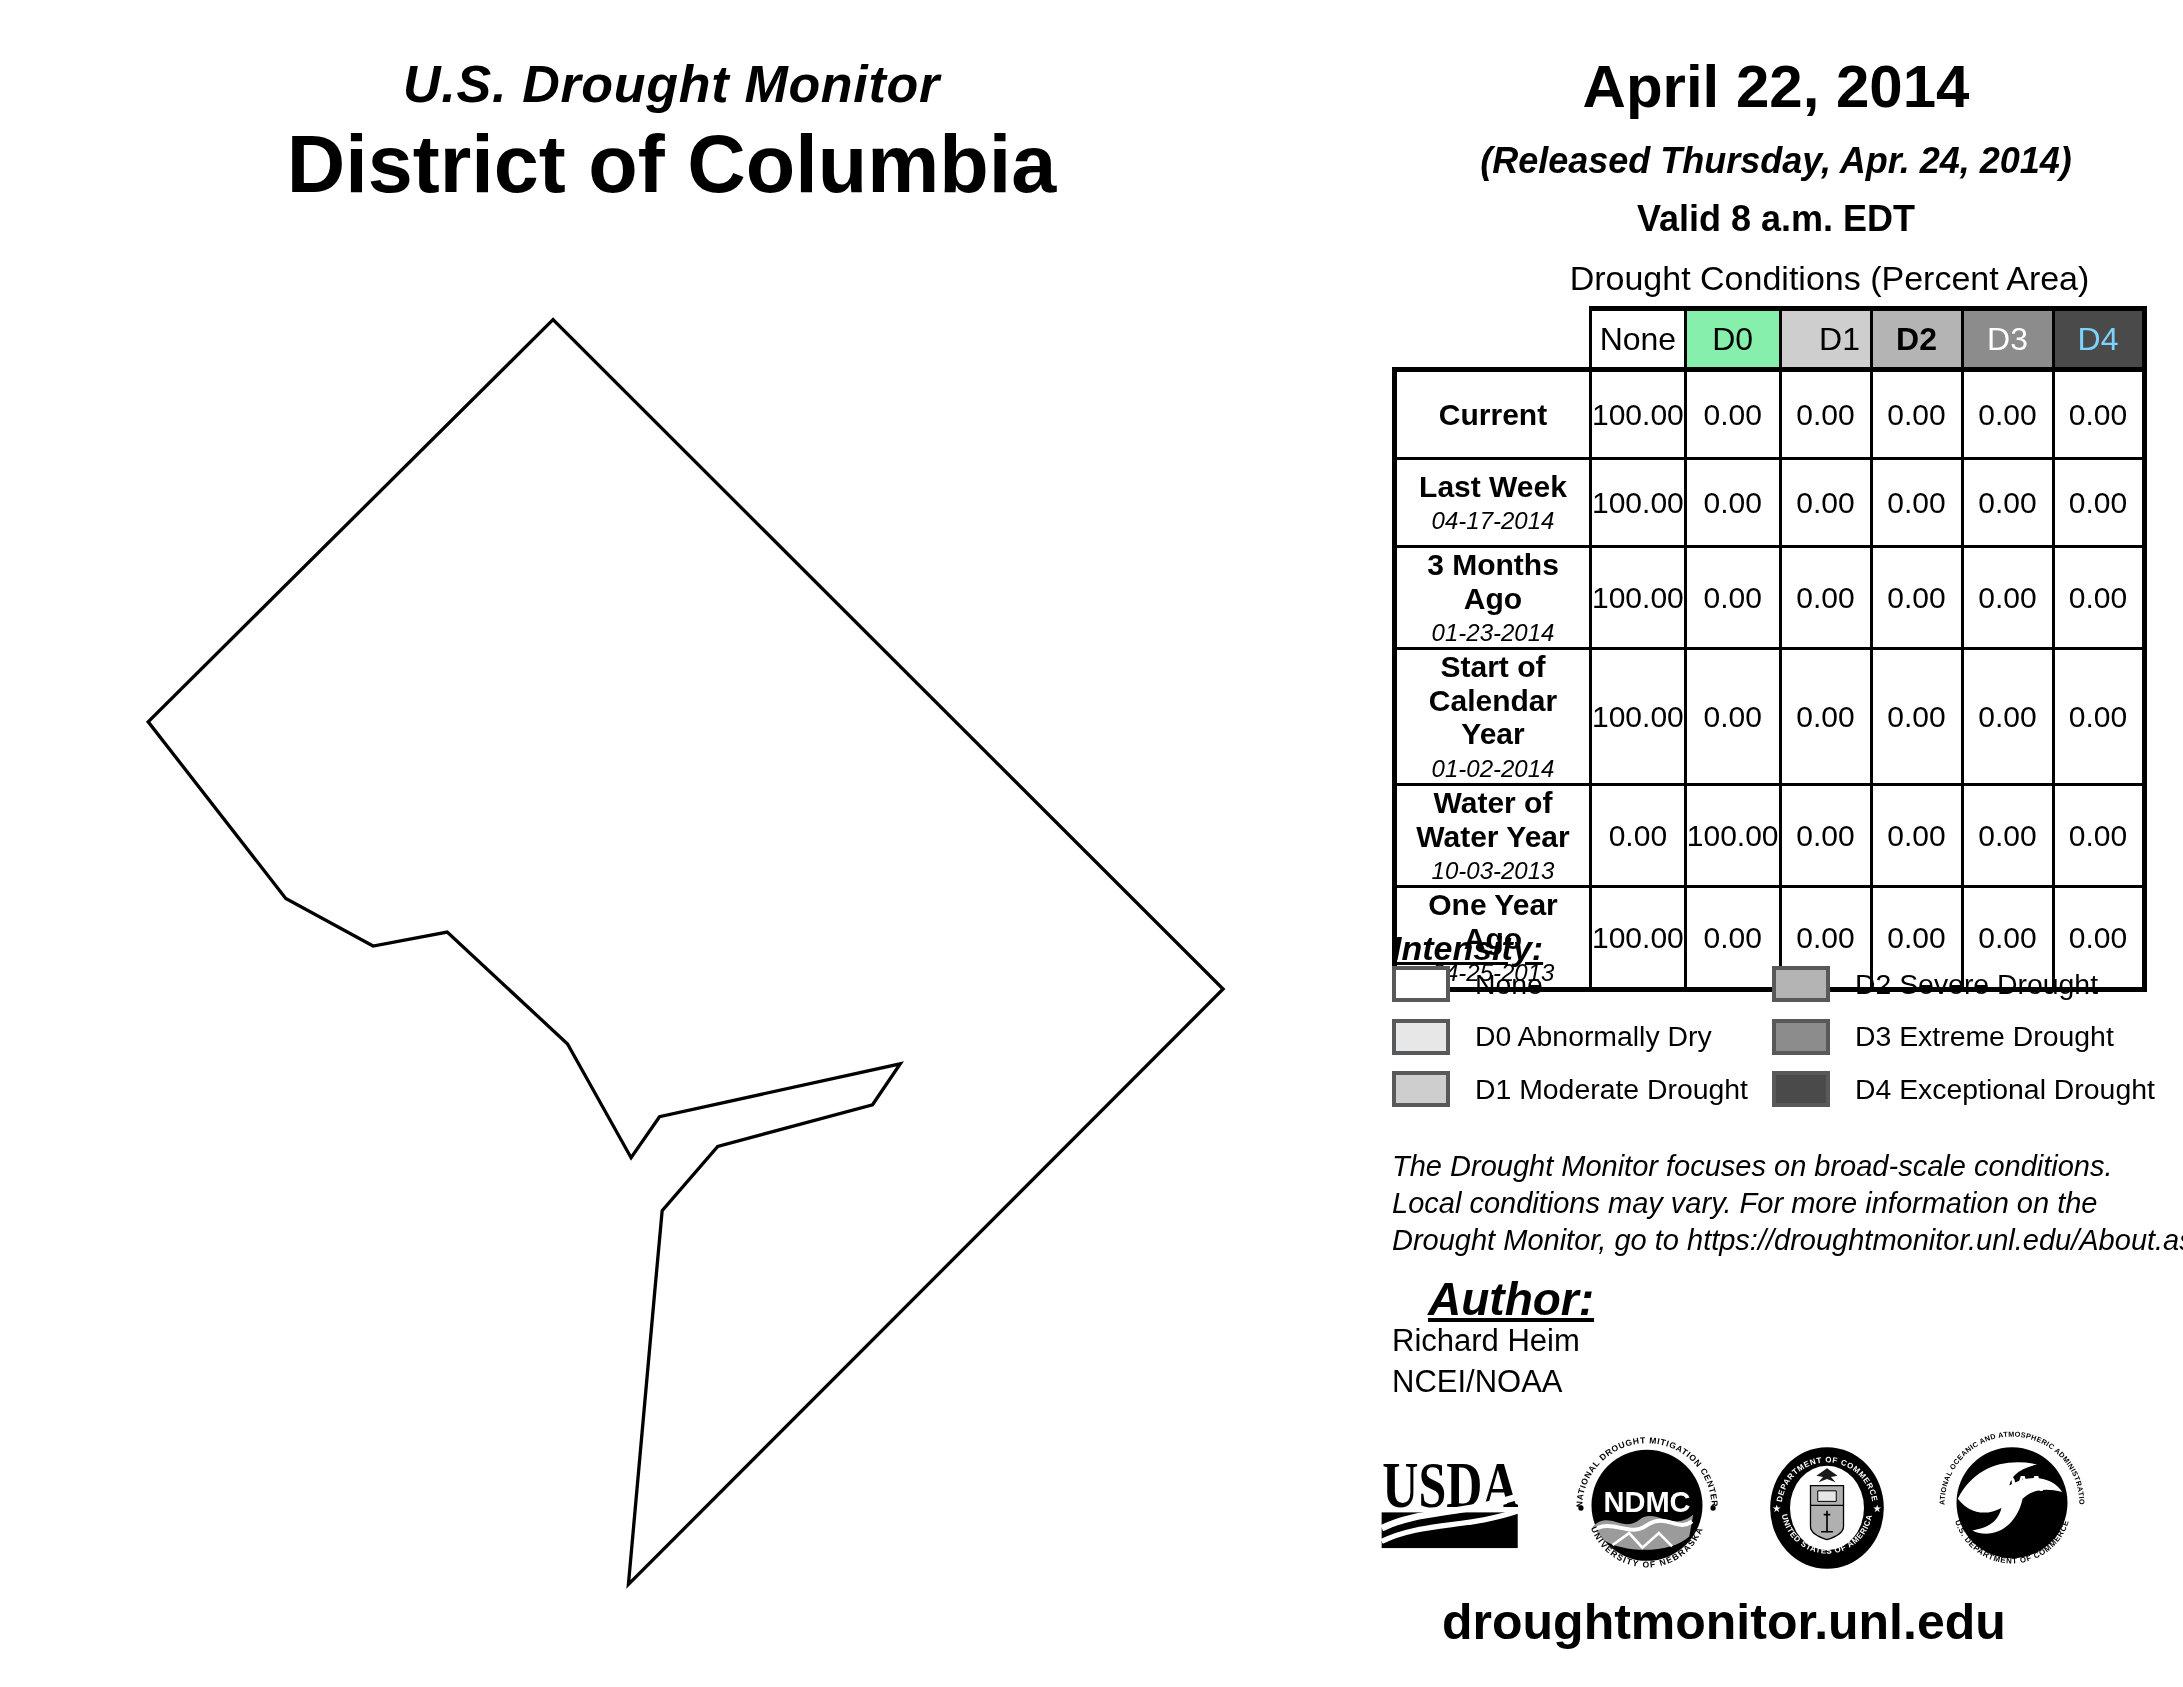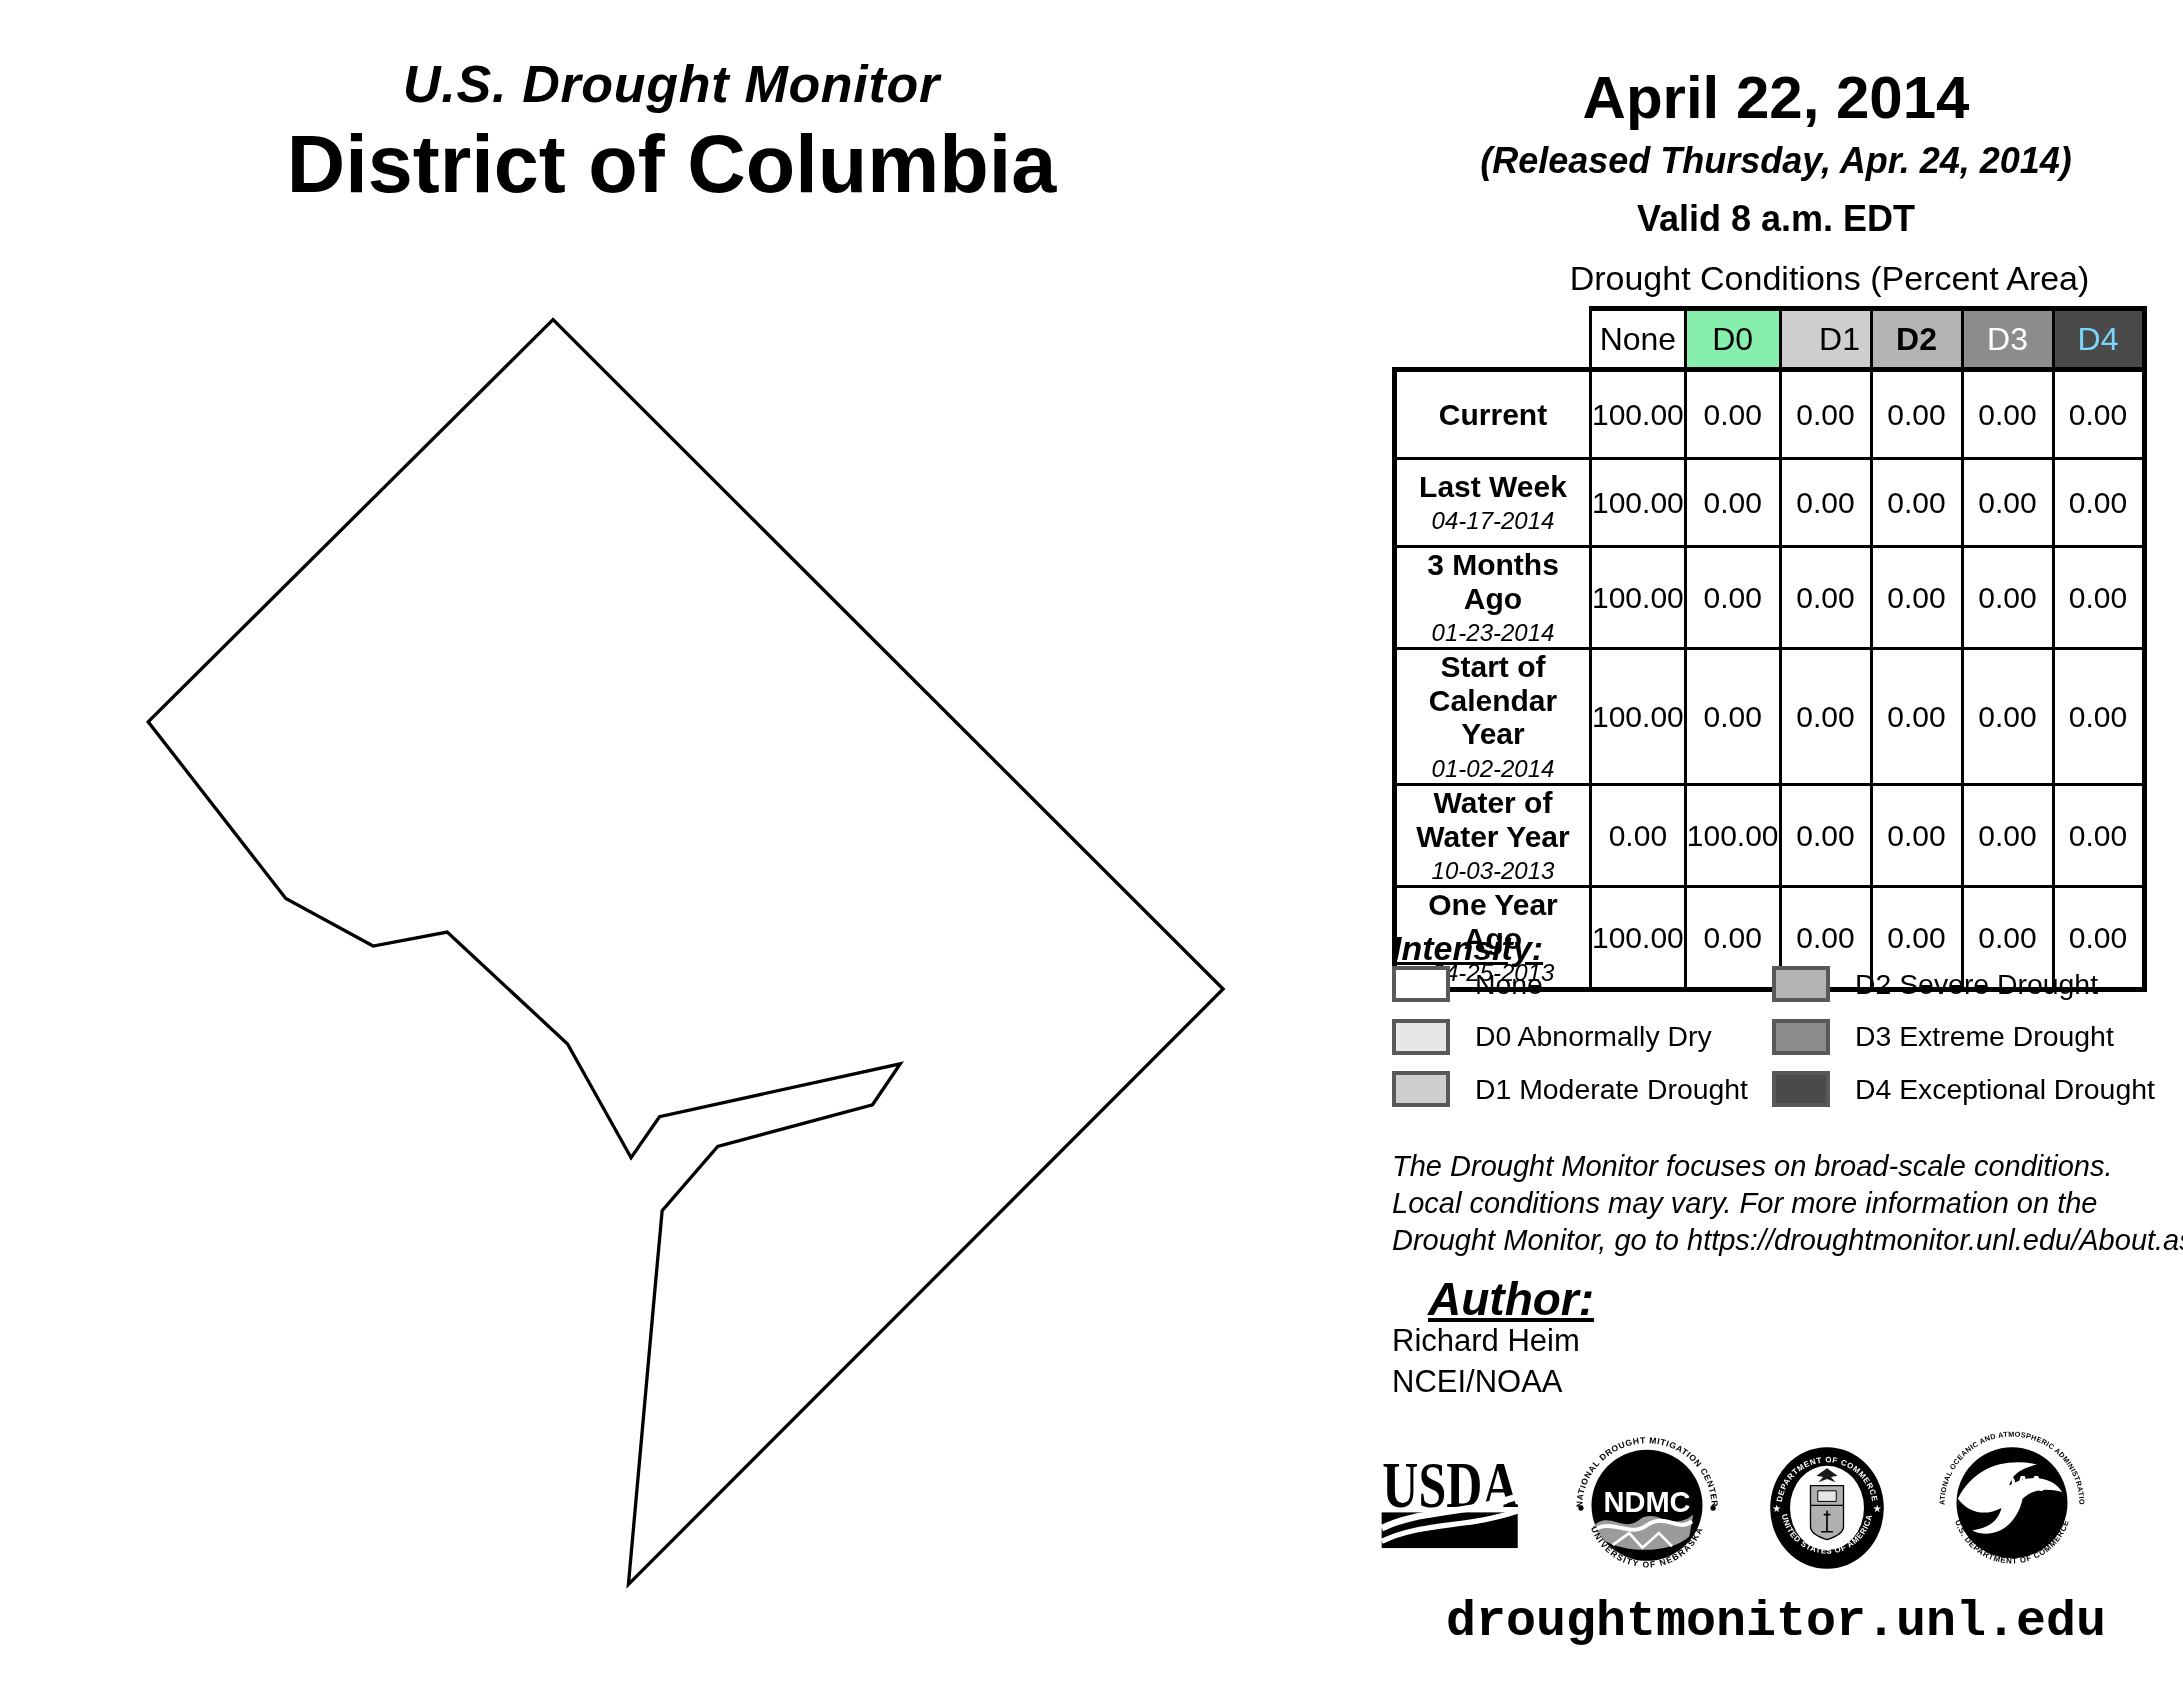--- a/index.html
+++ b/index.html
@@ -10,21 +10,21 @@
   }
   .abs{position:absolute;}
 
   
   .monitor-title{left:142px;top:54px;width:1059px;text-align:center;
     font-size:52px;font-weight:bold;font-style:italic;letter-spacing:0.7px;}
   .region-title{left:142px;top:118px;width:1059px;text-align:center;
     font-size:81px;font-weight:bold;letter-spacing:0px;}
 
   
-  .map-date{left:1442px;top:63px;width:668px;text-align:center;
+  .map-date{left:1442px;top:52px;width:668px;text-align:center;
     font-size:60px;font-weight:bold;}
   .released{left:1442px;top:140px;width:668px;text-align:center;
     font-size:36px;font-weight:bold;font-style:italic;}
   .valid{left:1442px;top:198px;width:668px;text-align:center;
     font-size:36px;font-weight:bold;}
 
   
   .map-svg{left:0;top:0;}
 
   
@@ -58,22 +58,22 @@
 
   
   .notes{left:1392px;top:1148px;font-size:29px;font-style:italic;line-height:37px;white-space:nowrap;}
   .author-h{left:1428px;top:1272px;font-size:46px;font-style:italic;
     text-decoration:underline;font-weight:bold;}
   .author-name{left:1392px;top:1323px;font-size:31px;}
   .author-org{left:1392px;top:1364px;font-size:31px;}
 
   
   .logo{position:absolute;}
-  .footer-url{left:1442px;top:1593px;width:668px;text-align:center;
-    font-size:50px;font-weight:bold;font-family:Liberation Mono, monospace;}
+  .footer-url{left:1442px;top:1593px;width:668px;
+    font-size:50px;font-weight:bold;}
 </style>
 </head>
 <body>
 
 <div class="abs monitor-title">U.S. Drought Monitor</div>
 <div class="abs region-title">District of Columbia</div>
 
 <div class="abs map-date">April 22, 2014</div>
 <div class="abs released">(Released Thursday, Apr. 24, 2014)</div>
 <div class="abs valid">Valid 8 a.m. EDT</div>

